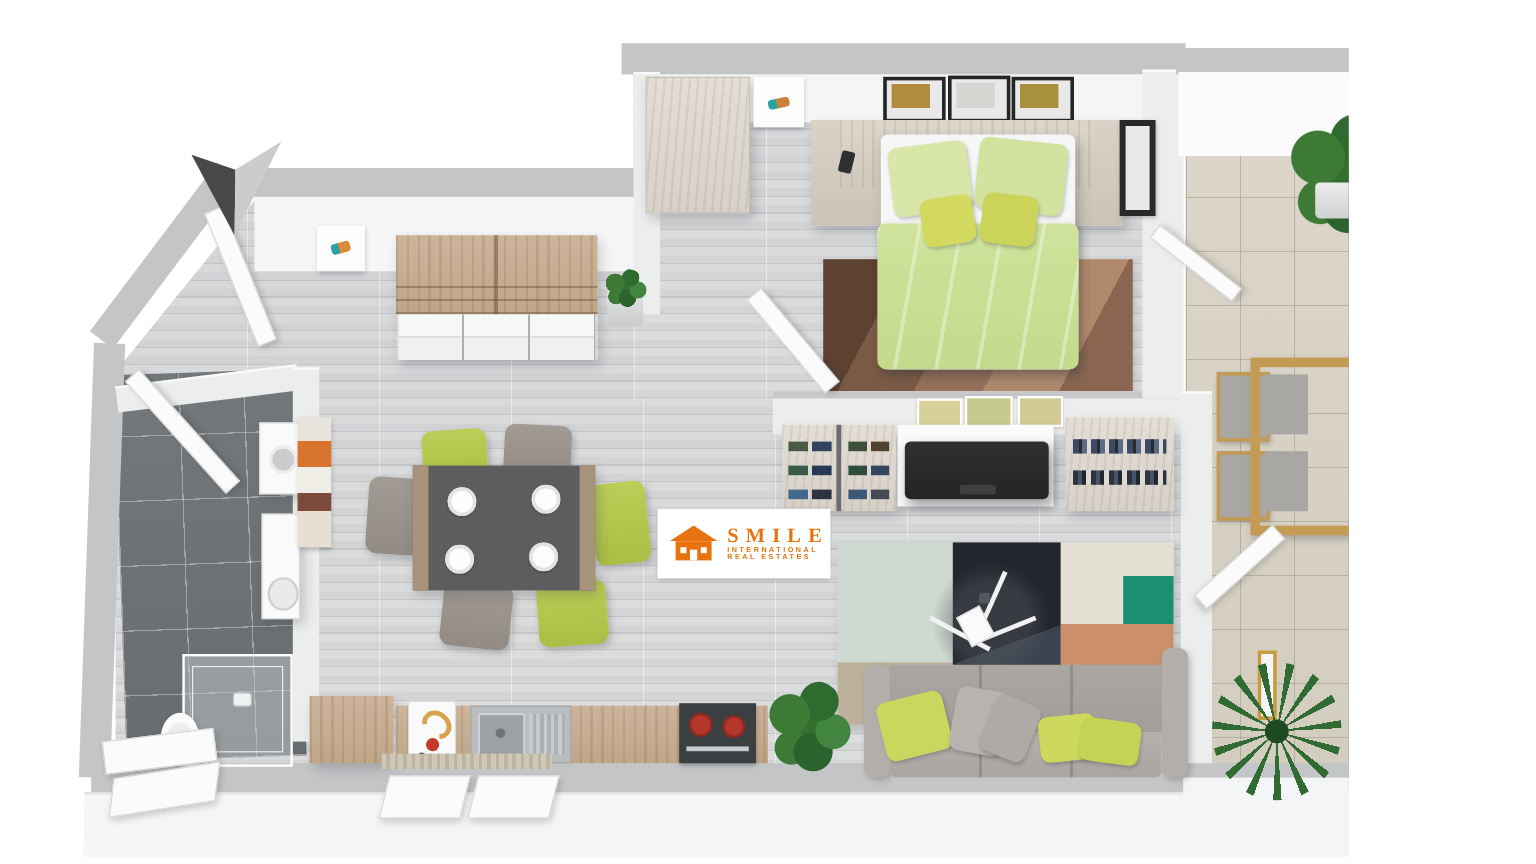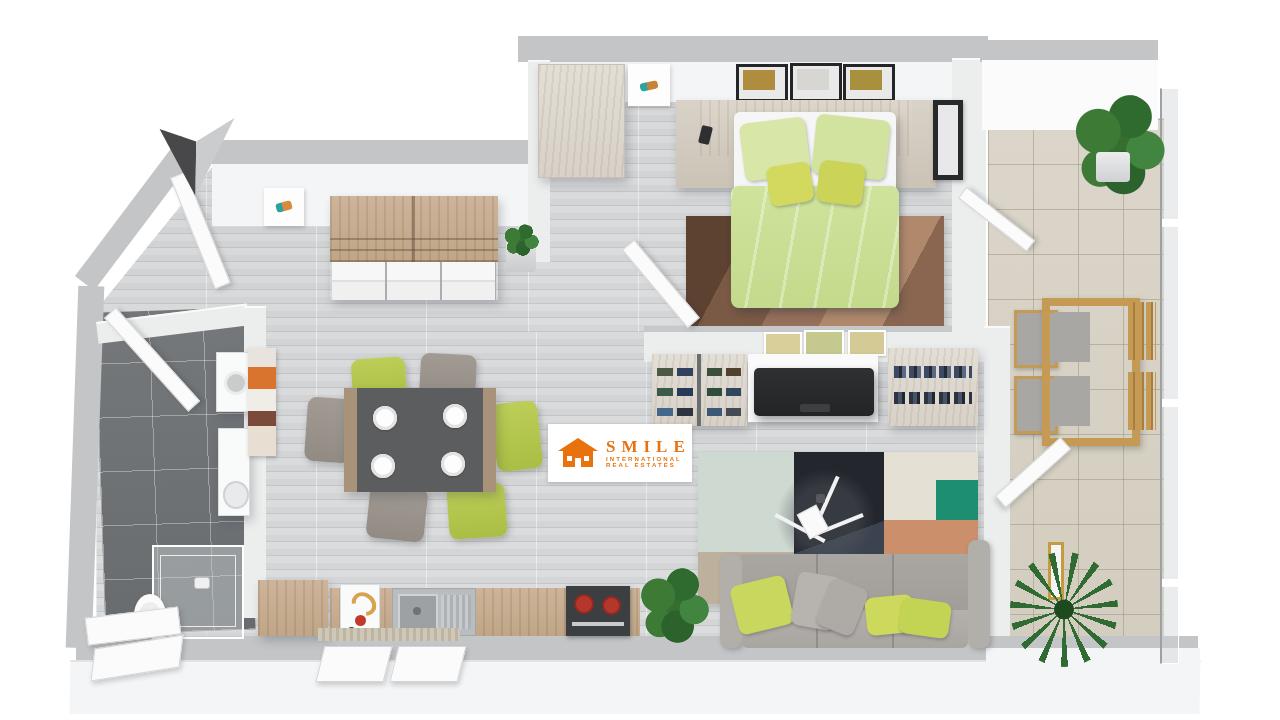--- a/index.html
+++ b/index.html
@@ -1,16 +1,16 @@
 <!DOCTYPE html>
 <html style="--logo-orange: #e8720e; --wall-gray: #c3c5c7; --wall-white: #eceded; --floor-wood: #d8d9db; --bath-tile: #6f7376; --balcony-tile: #d8d3c6; --duvet-green: #cfe39c; --pillow-green: #c9d75f; --sofa-gray: #a7a39f; --rug-teal: #1d8f70; --rug-navy: #262a33; --rug-orange: #cb8f6b; --bed-rug-brown: #7a5a46; --wood-light: #cbb79d; --whitewash: #ded8cf;"><head>
 <meta charset="utf-8">
 <style>
   html,body{margin:0;padding:0;background:#ffffff;}
-  .stage{position:relative;width:1280px;height:720px;background:#fff;overflow:hidden;
+  .stage{position:relative;width:1124px;height:720px;background:#fff;overflow:hidden;
          font-family:"Liberation Sans",sans-serif;}
   .abs{position:absolute;}
 
   
   .wall{background:var(--wall-gray,#c3c5c7);}
   .wall-white{background:var(--wall-white,#eceded);border-top:2px solid rgba(255,255,255,.7);}
   .wall-face{background:#f4f5f6;}
   .wood-floor{
     background:
       repeating-linear-gradient(90deg, rgba(255,255,255,.45) 0 1px, transparent 1px 110px),

